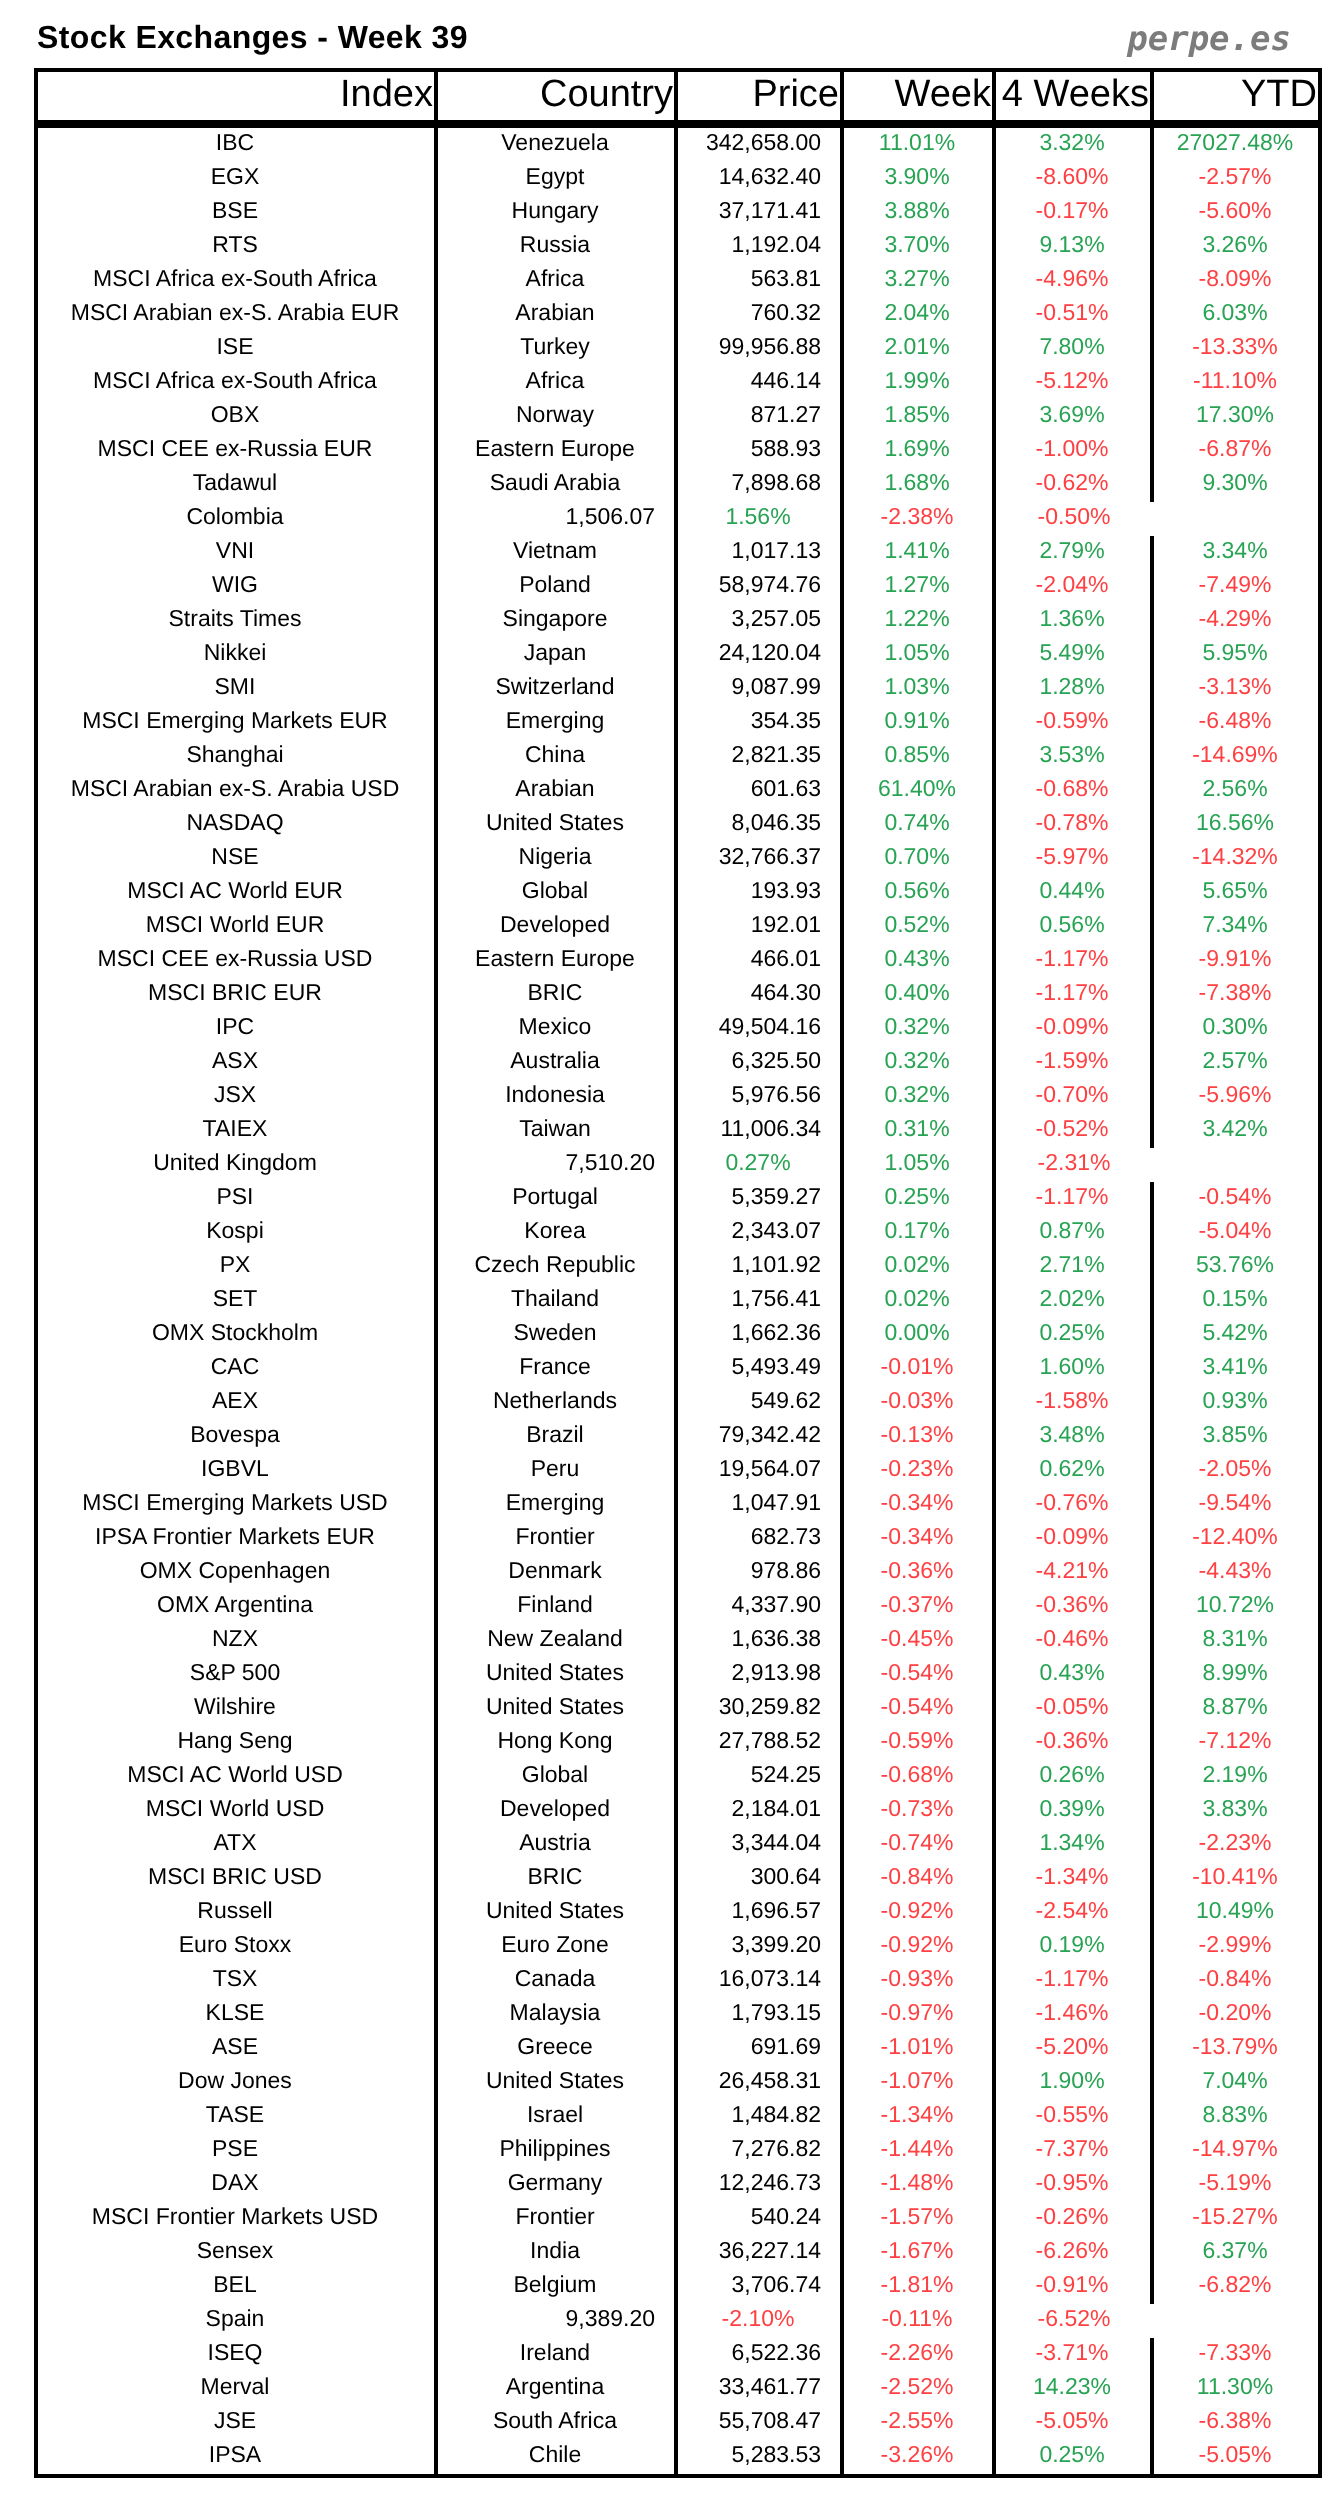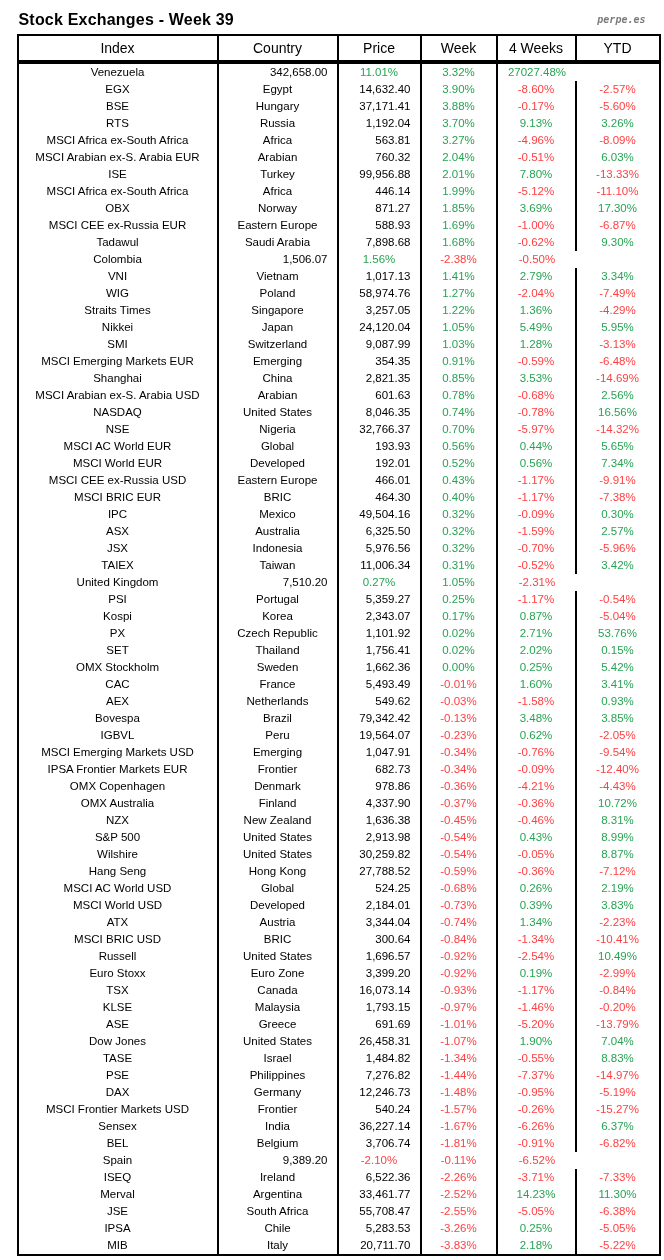--- a/index.html
+++ b/index.html
@@ -26,21 +26,21 @@
   }
   .title {
     font-size: 16px;
     font-weight: bold;
     letter-spacing: 0.2px;
   }
   .brand {
     font-family: "DejaVu Sans Mono", monospace;
     font-style: italic;
     font-weight: bold;
-    font-size: 10px;
+    font-size: 17px;
     color: var(--brand, #7c7c7c);
   }
   .grid-head, .row {
     display: grid;
     grid-template-columns: 200px 120px 83px 76px 79px 82px;
   }
   .grid-head {
     border: 2px solid var(--border, #000);
     box-sizing: border-box;
     width: 644px;
@@ -55,21 +55,22 @@
     text-align: center;
     overflow: hidden;
     white-space: nowrap;
   }
   .c0, .c1, .c2, .c3, .c4 {
     border-right: 2px solid var(--border, #000);
   }
   .th {
     height: 24px;
     line-height: 24px;
-    font-size: 14px;
+    font-size: 19px;
+    text-align: right;
   }
   .row .cell {
     height: 17px;
     line-height: 17px;
     font-size: 11.5px;
   }
   .num {
     text-align: right;
     padding-right: 9px;
   }
@@ -89,20 +90,21 @@
       <div class="cell th c0">Index</div>
       <div class="cell th c1">Country</div>
       <div class="cell th c2">Price</div>
       <div class="cell th c3">Week</div>
       <div class="cell th c4">4 Weeks</div>
       <div class="cell th c5">YTD</div>
     </div>
 
   <div class="grid-body">
       <div class="row">
+        <div class="cell c0">IBC</div>
         <div class="cell c1">Venezuela</div>
         <div class="cell c2 num">342,658.00</div>
         <div class="cell c3 pos">11.01%</div>
         <div class="cell c4 pos">3.32%</div>
         <div class="cell c5 pos">27027.48%</div>
       </div>
       <div class="row">
         <div class="cell c0">EGX</div>
         <div class="cell c1">Egypt</div>
         <div class="cell c2 num">14,632.40</div>
@@ -242,21 +244,21 @@
         <div class="cell c1">China</div>
         <div class="cell c2 num">2,821.35</div>
         <div class="cell c3 pos">0.85%</div>
         <div class="cell c4 pos">3.53%</div>
         <div class="cell c5 neg">-14.69%</div>
       </div>
       <div class="row">
         <div class="cell c0">MSCI Arabian ex-S. Arabia USD</div>
         <div class="cell c1">Arabian</div>
         <div class="cell c2 num">601.63</div>
-        <div class="cell c3 pos">0.78%</div>
+        <div class="cell c3 pos">61.40%</div>
         <div class="cell c4 neg">-0.68%</div>
         <div class="cell c5 pos">2.56%</div>
       </div>
       <div class="row">
         <div class="cell c0">NASDAQ</div>
         <div class="cell c1">United States</div>
         <div class="cell c2 num">8,046.35</div>
         <div class="cell c3 pos">0.74%</div>
         <div class="cell c4 neg">-0.78%</div>
         <div class="cell c5 pos">16.56%</div>
@@ -430,21 +432,21 @@
       </div>
       <div class="row">
         <div class="cell c0">OMX Copenhagen</div>
         <div class="cell c1">Denmark</div>
         <div class="cell c2 num">978.86</div>
         <div class="cell c3 neg">-0.36%</div>
         <div class="cell c4 neg">-4.21%</div>
         <div class="cell c5 neg">-4.43%</div>
       </div>
       <div class="row">
-        <div class="cell c0">OMX Australia</div>
+        <div class="cell c0">OMX Argentina</div>
         <div class="cell c1">Finland</div>
         <div class="cell c2 num">4,337.90</div>
         <div class="cell c3 neg">-0.37%</div>
         <div class="cell c4 neg">-0.36%</div>
         <div class="cell c5 pos">10.72%</div>
       </div>
       <div class="row">
         <div class="cell c0">NZX</div>
         <div class="cell c1">New Zealand</div>
         <div class="cell c2 num">1,636.38</div>
@@ -636,22 +638,14 @@
         <div class="cell c5 neg">-6.38%</div>
       </div>
       <div class="row">
         <div class="cell c0">IPSA</div>
         <div class="cell c1">Chile</div>
         <div class="cell c2 num">5,283.53</div>
         <div class="cell c3 neg">-3.26%</div>
         <div class="cell c4 pos">0.25%</div>
         <div class="cell c5 neg">-5.05%</div>
       </div>
-      <div class="row">
-        <div class="cell c0">MIB</div>
-        <div class="cell c1">Italy</div>
-        <div class="cell c2 num">20,711.70</div>
-        <div class="cell c3 neg">-3.83%</div>
-        <div class="cell c4 pos">2.18%</div>
-        <div class="cell c5 neg">-5.22%</div>
-      </div>
     </div>
 </div>
 
 </body></html>

